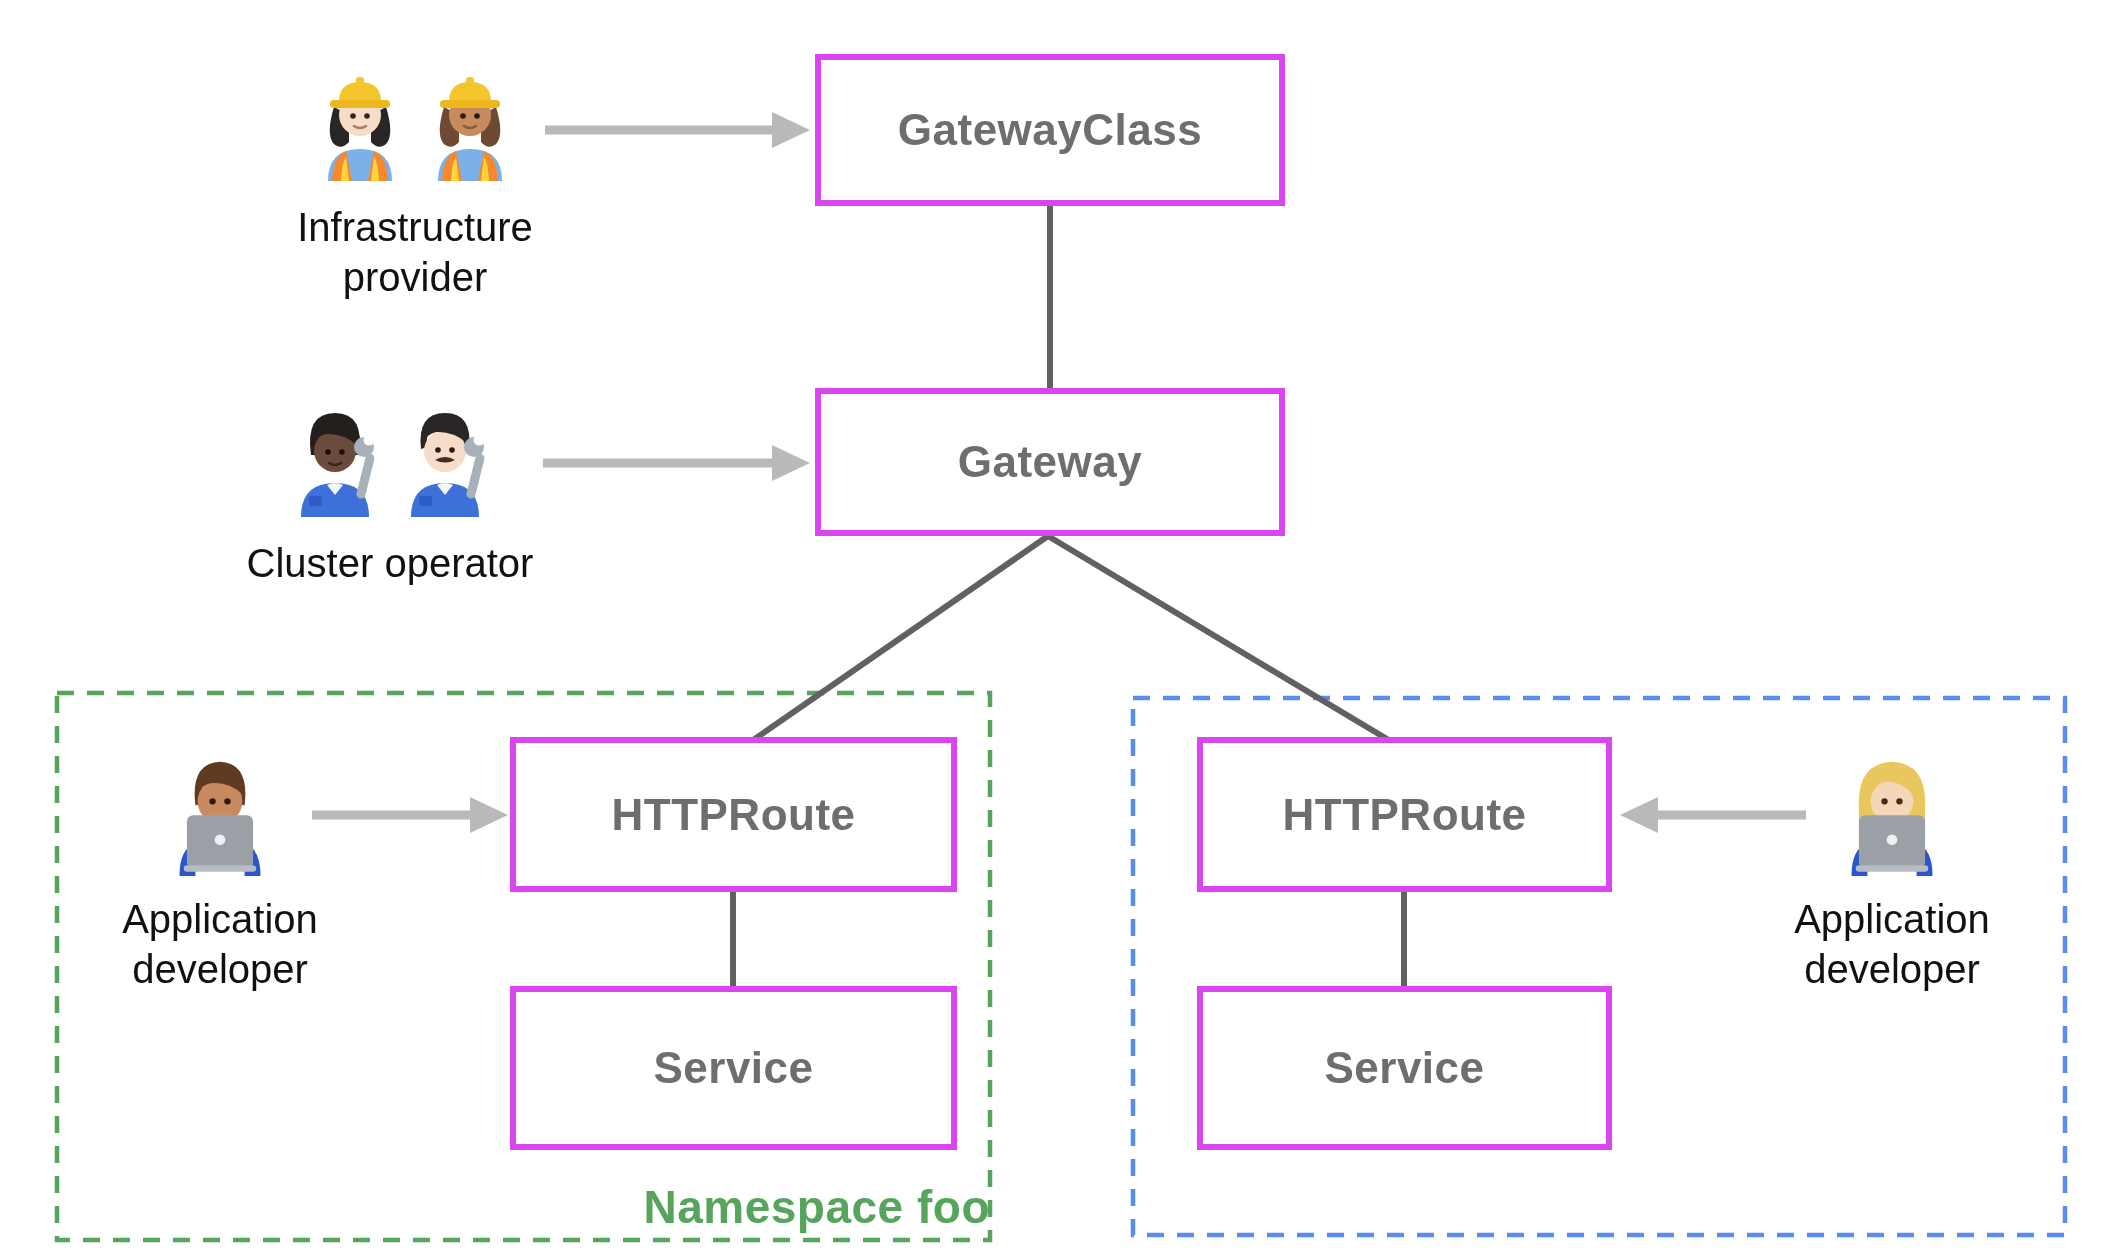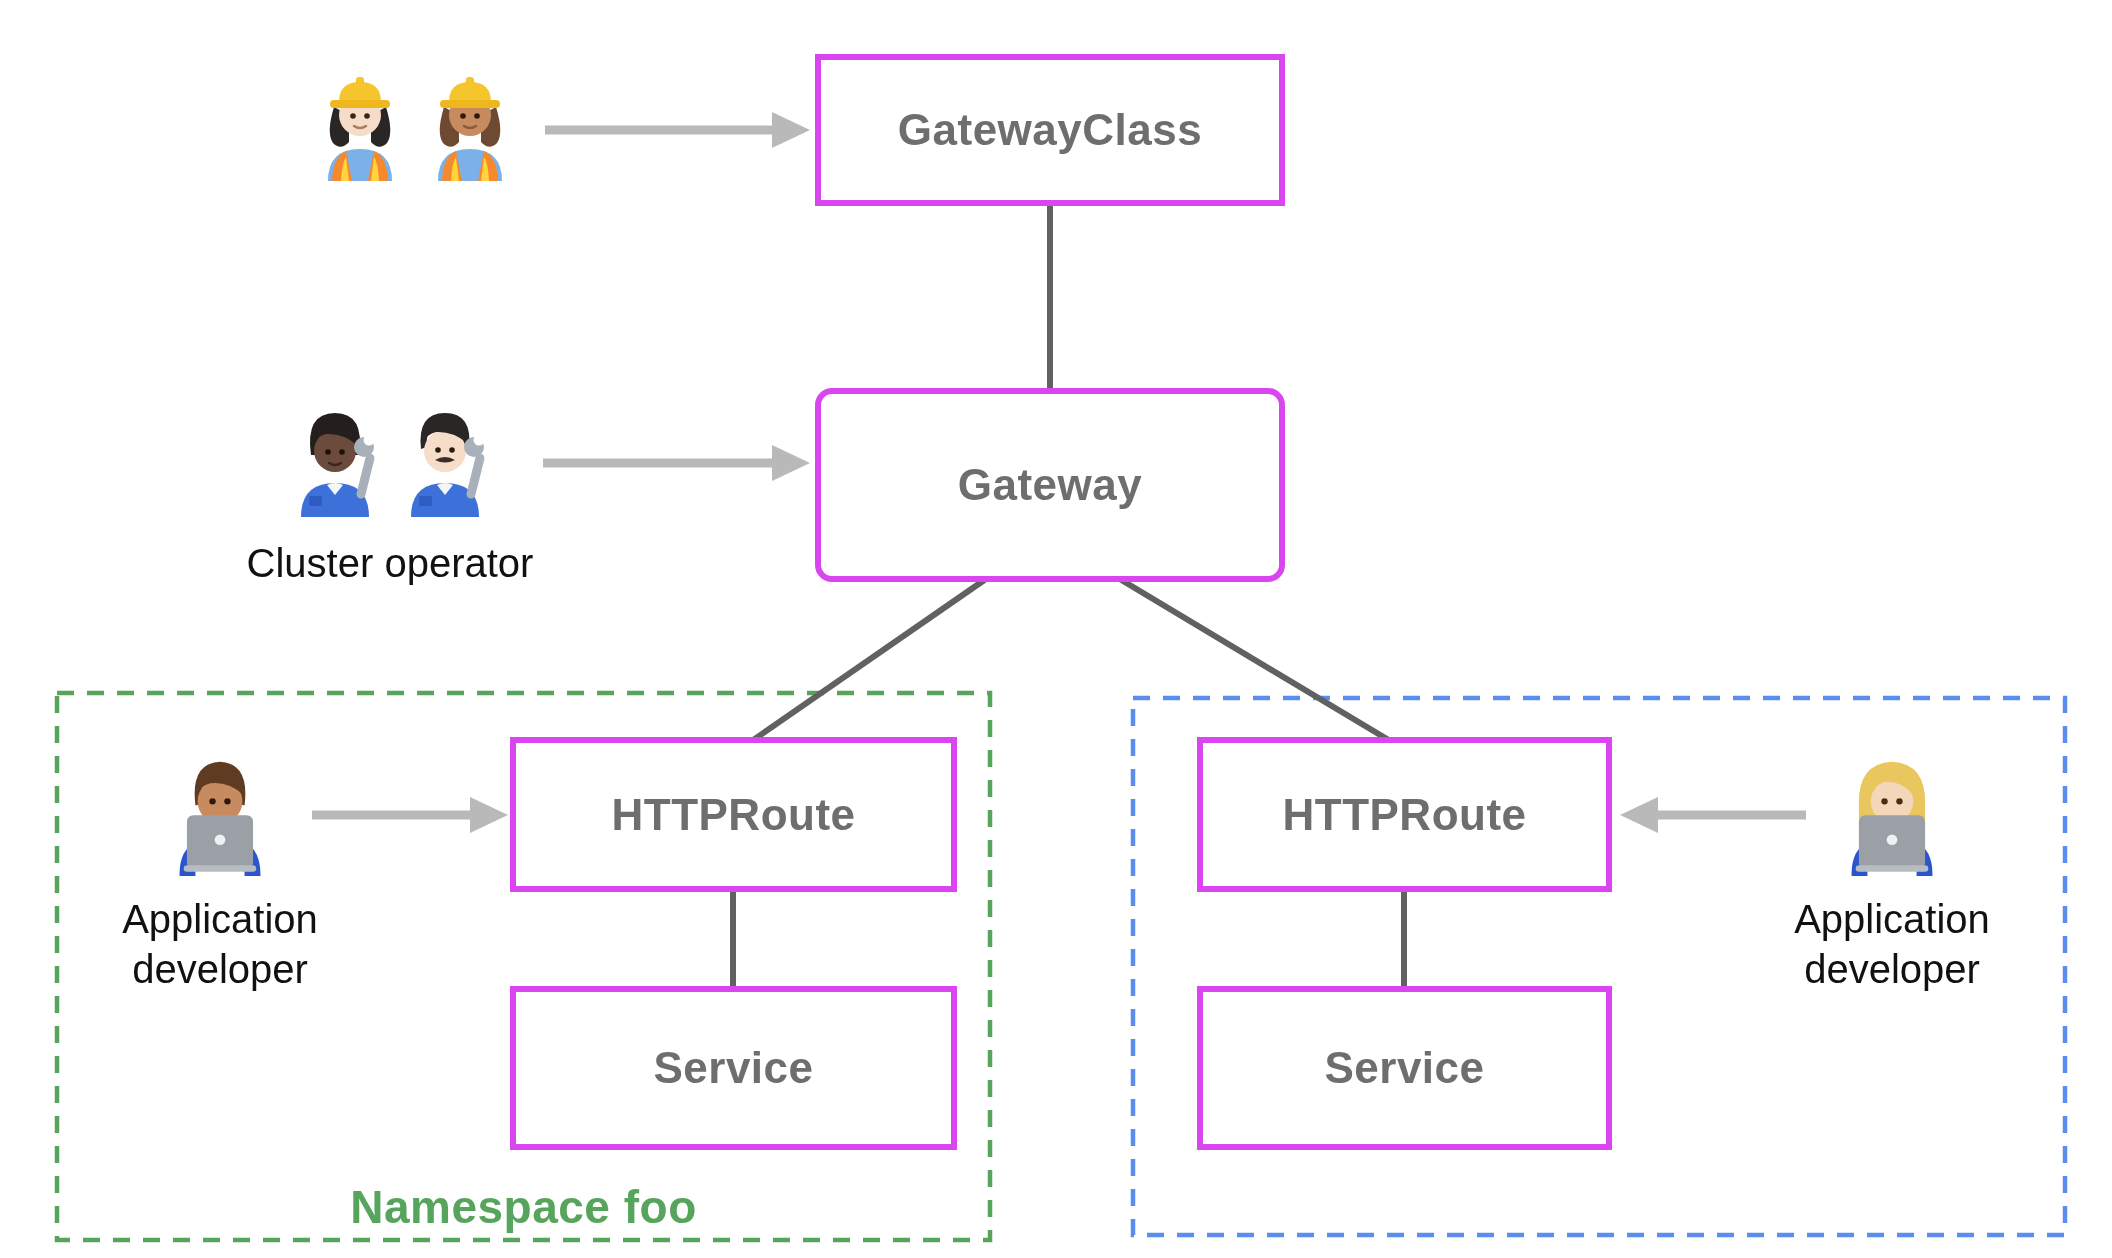--- a/index.html
+++ b/index.html
@@ -11,42 +11,42 @@
 
   svg.overlay { position: absolute; left: 0; top: 0; z-index: 1; }
 
   .box {
     position: absolute; box-sizing: border-box; z-index: 2;
     background: #ffffff; border: 6px solid #d946ef;
     display: flex; align-items: center; justify-content: center;
     font-size: 44px; font-weight: 700; color: #6e6e6e; letter-spacing: 0.5px;
   }
   #box-gateway-class { left: 815px; top: 54px;  width: 470px; height: 152px; }
-  #box-gateway       { left: 815px; top: 388px; width: 470px; height: 194px; border-radius: 17px; }
+  #box-gateway       { left: 815px; top: 388px; width: 470px; height: 148px; }
   #box-httproute-foo { left: 510px; top: 737px; width: 447px; height: 155px; }
   #box-service-foo   { left: 510px; top: 986px; width: 447px; height: 164px; }
   #box-httproute-bar { left: 1197px; top: 737px; width: 415px; height: 155px; }
   #box-service-bar   { left: 1197px; top: 986px; width: 415px; height: 164px; }
 
   .persona {
     position: absolute; z-index: 2;
     display: flex; flex-direction: column; align-items: center;
   }
   .persona .icons { display: flex; align-items: flex-end; gap: 10px; }
   .persona .plabel {
     margin-top: 18px; font-size: 40px; line-height: 1.25; color: #111111;
     text-align: center; font-weight: 400;
   }
   #persona-infrastructure { left: 250px;  top: 58px;  width: 330px; }
   #persona-cluster        { left: 230px;  top: 394px; width: 320px; }
   #persona-dev-foo        { left: 85px;   top: 748px; width: 270px; }
   #persona-dev-bar        { left: 1757px; top: 748px; width: 270px; }
 
   .ns-label {
-    position: absolute; z-index: 2; text-align: center;
+    position: absolute; z-index: 2; text-align: right;
     font-size: 46px; font-weight: 700; letter-spacing: 0.5px;
   }
   #ns-foo-label { left: 57px;   top: 1180px; width: 933px; color: #57a45c; }
   #ns-bar-label { left: 1133px; top: 1176px; width: 932px; color: #5b8def; }
 </style>
 </head>
 <body>
 
 <div class="canvas">
 
@@ -126,20 +126,21 @@
         <path d="M29 41 Q29 21 50 21 Q71 21 71 41 Z" fill="#f5c52e"></path>
         <rect x="46" y="16" width="8" height="8" rx="3" fill="#f5c52e"></rect>
         <rect x="20" y="39" width="60" height="8" rx="4" fill="#eeb71e"></rect>
         <path d="M18 120 Q18 88 50 88 Q82 88 82 120 Z" fill="#7cb0e8"></path>
         <path d="M22 120 Q23 96 36 90 L42 120 Z" fill="#f6892b"></path>
         <path d="M78 120 Q77 96 64 90 L58 120 Z" fill="#f6892b"></path>
         <path d="M31 120 Q32 101 36 96 L39 120 Z" fill="#ffd43d"></path>
         <path d="M69 120 Q68 101 64 96 L61 120 Z" fill="#ffd43d"></path>
       </svg>
     </div>
+    <div class="plabel">Infrastructure provider</div>
   </div>
 
   <div class="persona" id="persona-cluster">
     <div class="icons">
       <svg width="100" height="126" viewBox="0 0 100 120">
         <path d="M26 58 Q20 16 50 16 Q80 16 74 58 L68 58 Q71 34 50 33 Q29 34 32 58 Z" fill="#241f1c"></path>
         <circle cx="50" cy="54" r="21" fill="#6b4b3e"></circle>
         <path d="M28 48 Q31 26 50 26 Q69 26 72 48 Q58 36 41 37 Q32 39 28 48 Z" fill="#241f1c"></path>
         <circle cx="43" cy="55" r="2.8" fill="#1c110a"></circle>
         <circle cx="57" cy="55" r="2.8" fill="#1c110a"></circle>

